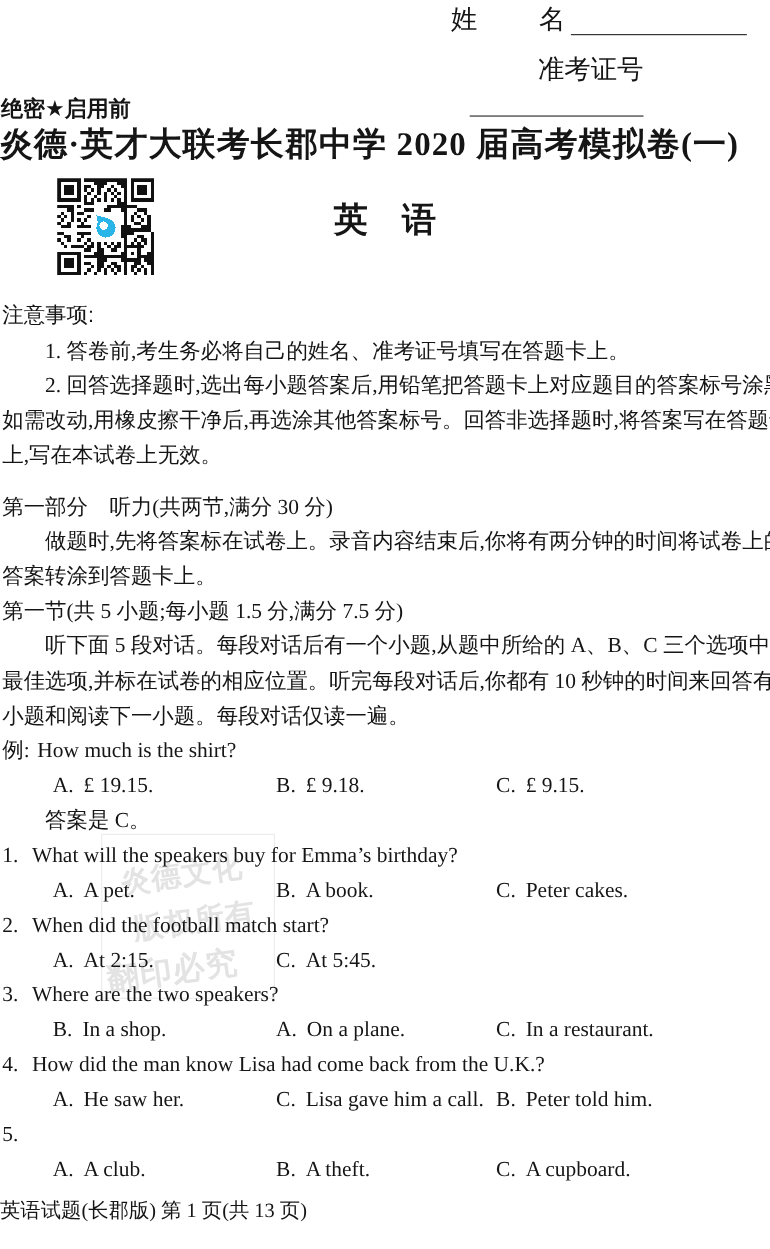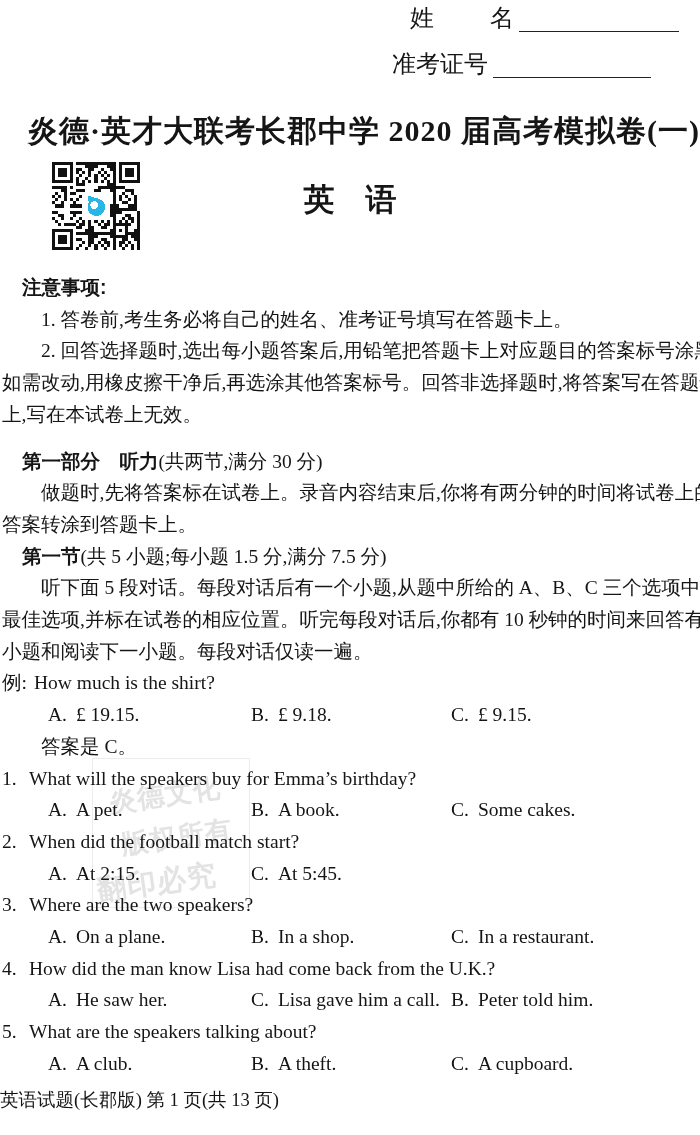--- a/index.html
+++ b/index.html
@@ -4,52 +4,52 @@
 <style>
   html,body { margin:0; padding:0; background:#fff; }
   .page {
     position:relative; width:700px; height:1135px; margin:0 auto;
     background:#ffffff; color:#151515; overflow:hidden;
     font-family:"Liberation Serif","DejaVu Serif",serif;
   }
   
   .fill-row { position:absolute; display:flex; align-items:flex-end; }
   .row-name { top:4px;  left:410px; }
-  .row-id   { top:50px; left:392px; }
+  .row-id   { top:50px; left:422px;flex-direction:column; }
   .fill-label { font-size:24px; line-height:28px; white-space:nowrap; }
   .name-label { display:inline-flex; justify-content:space-between; width:104px; }
   .fill-line { display:inline-block; border-bottom:1.5px solid #222; height:27px; margin-left:5px; }
   .name-line { width:160px; }
   .id-line   { width:158px; }
   
   .secret {
     position:absolute; top:85px; left:1px;
     font-family:"Liberation Sans","DejaVu Sans",sans-serif;
     font-weight:bold; font-size:20px;
   }
   .main-title {
     position:absolute; top:111px; left:0; width:100%;
-    text-align:right; font-size:30px; font-weight:bold; letter-spacing:1px;
+    text-align:left; font-size:30px; font-weight:bold; letter-spacing:1px;
     white-space:nowrap;
   }
   
   .qr { position:absolute; left:52px; top:162px; width:88px; height:88px; }
   .qr svg { width:88px; height:88px; display:block; }
   .subject {
     position:absolute; top:179px; left:0; width:100%;
     text-align:center; font-size:31px; font-weight:bold;
     font-family:"Liberation Sans","DejaVu Sans",sans-serif;
   }
   
   .content {
     position:absolute; top:272px; left:2px; width:682px;
     font-size:19.5px; line-height:31.7px;
   }
   .content > div { white-space:nowrap; }
-  .h-sans { font-family:"Liberation Sans","DejaVu Sans",sans-serif; font-weight:bold;margin-left:20px; }
+  .h-sans { font-family:"Liberation Sans","DejaVu Sans",sans-serif; font-weight:normal; }
   .indent { text-indent:2em; }
   .part-gap { margin-top:15px; }
   .q-row { display:flex; }
   .q-num { flex:none; width:27px; }
   .opts { display:grid; grid-template-columns:203px 200px 1fr; margin-left:46px; }
   .opt-label { margin-right:9px; }
   .ex-label { margin-right:7px; }
   
   .watermark {
     position:absolute; left:92px; top:758px; width:156px; height:148px;
@@ -76,20 +76,21 @@
       <span>姓</span>
       <span>名</span>
     </span>
     <span class="fill-line name-line"></span>
   </div>
   <div class="fill-row row-id">
     <span class="fill-label">准考证号</span>
     <span class="fill-line id-line"></span>
   </div>
 
+  <div class="secret">绝密★启用前</div>
 
   <div class="main-title">炎德·英才大联考长郡中学 2020 届高考模拟卷(一)</div>
 
   <div class="qr">
     <svg id="qr-svg" viewBox="0 0 29 29" shape-rendering="crispEdges">
         <rect x="8" y="0" width="1" height="1" fill="#111111"></rect>
         <rect x="9" y="0" width="1" height="1" fill="#111111"></rect>
         <rect x="10" y="0" width="1" height="1" fill="#111111"></rect>
         <rect x="11" y="0" width="1" height="1" fill="#111111"></rect>
         <rect x="12" y="0" width="1" height="1" fill="#111111"></rect>
@@ -424,55 +425,54 @@
     </div>
     <div class="indent">答案是 C。</div>
 
     <div class="q-row">
       <span class="q-num">1.</span>
         <span>What will the speakers buy for Emma’s birthday?</span>
     </div>
     <div class="opts">
       <span><span class="opt-label">A.</span><span>A pet.</span></span>
       <span><span class="opt-label">B.</span><span>A book.</span></span>
-      <span><span class="opt-label">C.</span><span>Some cakes.</span></span>
+      <span><span class="opt-label">C.</span><span>Peter cakes.</span></span>
     </div>
 
     <div class="q-row">
       <span class="q-num">2.</span>
         <span>When did the football match start?</span>
     </div>
     <div class="opts">
       <span><span class="opt-label">A.</span><span>At 2:15.</span></span>
       <span><span class="opt-label">C.</span><span>At 5:45.</span></span>
     </div>
 
     <div class="q-row">
       <span class="q-num">3.</span>
         <span>Where are the two speakers?</span>
     </div>
     <div class="opts">
+      <span><span class="opt-label">B.</span><span>In a shop.</span></span>
       <span><span class="opt-label">A.</span><span>On a plane.</span></span>
-      <span><span class="opt-label">B.</span><span>In a shop.</span></span>
       <span><span class="opt-label">C.</span><span>In a restaurant.</span></span>
     </div>
 
     <div class="q-row">
       <span class="q-num">4.</span>
         <span>How did the man know Lisa had come back from the U.K.?</span>
     </div>
     <div class="opts">
       <span><span class="opt-label">A.</span><span>He saw her.</span></span>
       <span><span class="opt-label">C.</span><span>Lisa gave him a call.</span></span>
       <span><span class="opt-label">B.</span><span>Peter told him.</span></span>
     </div>
 
     <div class="q-row">
       <span class="q-num">5.</span>
-        <span>What are the speakers talking about?</span>
     </div>
     <div class="opts">
       <span><span class="opt-label">A.</span><span>A club.</span></span>
       <span><span class="opt-label">B.</span><span>A theft.</span></span>
       <span><span class="opt-label">C.</span><span>A cupboard.</span></span>
     </div>
   </div>
 
   <div class="footer">英语试题(长郡版) 第 1 页(共 13 页)</div>
 </div>

